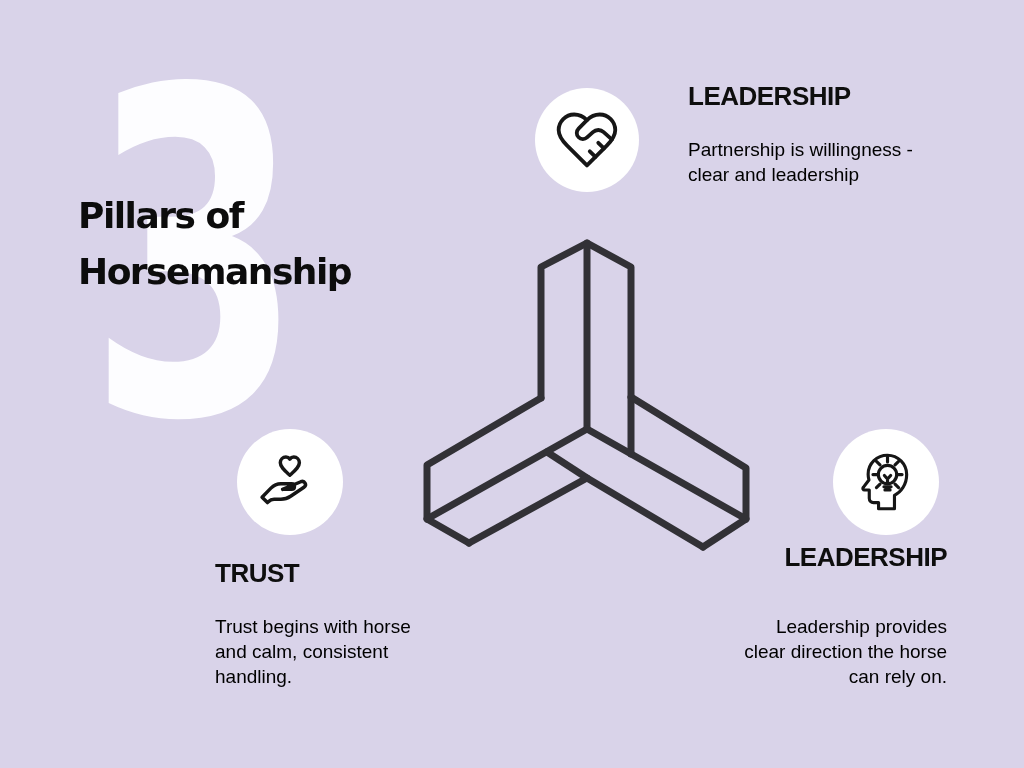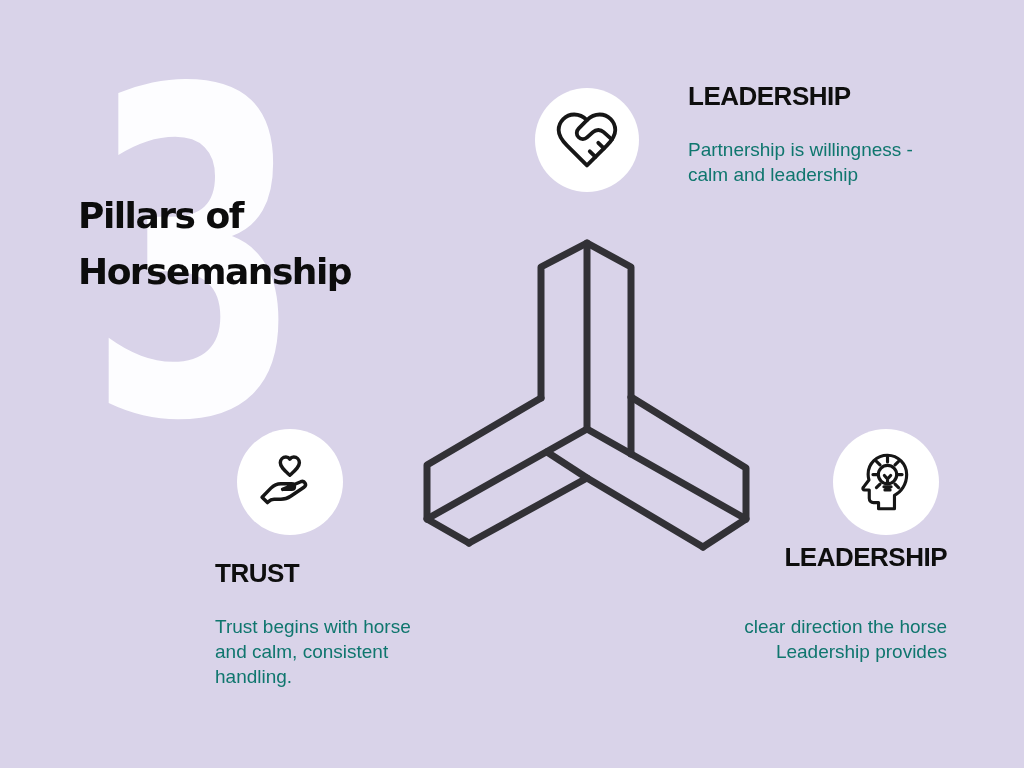--- a/index.html
+++ b/index.html
@@ -28,21 +28,21 @@
   .heading{
     font-weight:800;
     font-size:26px;
     letter-spacing:-0.5px;
     color:#0e0e0e;
     white-space:nowrap;
   }
   .body{
     font-size:19px;
     line-height:25px;
-    color:#0f766e;
+    color:#000000;
     white-space:nowrap;
   }
   .body span{display:block;}
   .p-head{left:688px;top:81px;}
   .p-body{left:688px;top:137px;}
   .t-head{left:215px;top:558px;}
   .t-body{left:215px;top:614px;}
   .l-head{right:77px;top:542px;text-align:left;}
   .l-body{right:77px;top:614px;text-align:right;}
 </style>
@@ -92,29 +92,30 @@
   </svg>
 
   <div class="txt title">
     <div>Pillars of</div>
     <div>Horsemanship</div>
   </div>
 
   <div class="txt heading p-head">LEADERSHIP</div>
   <div class="txt body p-body">
     <span>Partnership is willingness -</span>
-    <span>calm and leadership</span>
+    <span>clear and leadership</span>
   </div>
 
   <div class="txt heading t-head">TRUST</div>
   <div class="txt body t-body">
     <span>Trust begins with horse</span>
     <span>and calm, consistent</span>
     <span>handling.</span>
   </div>
 
   <div class="txt heading l-head">LEADERSHIP</div>
   <div class="txt body l-body">
+    <span>Leadership provides</span>
     <span>clear direction the horse</span>
-    <span>Leadership provides</span>
+    <span>can rely on.</span>
   </div>
 
 </div>
 
 </body></html>

